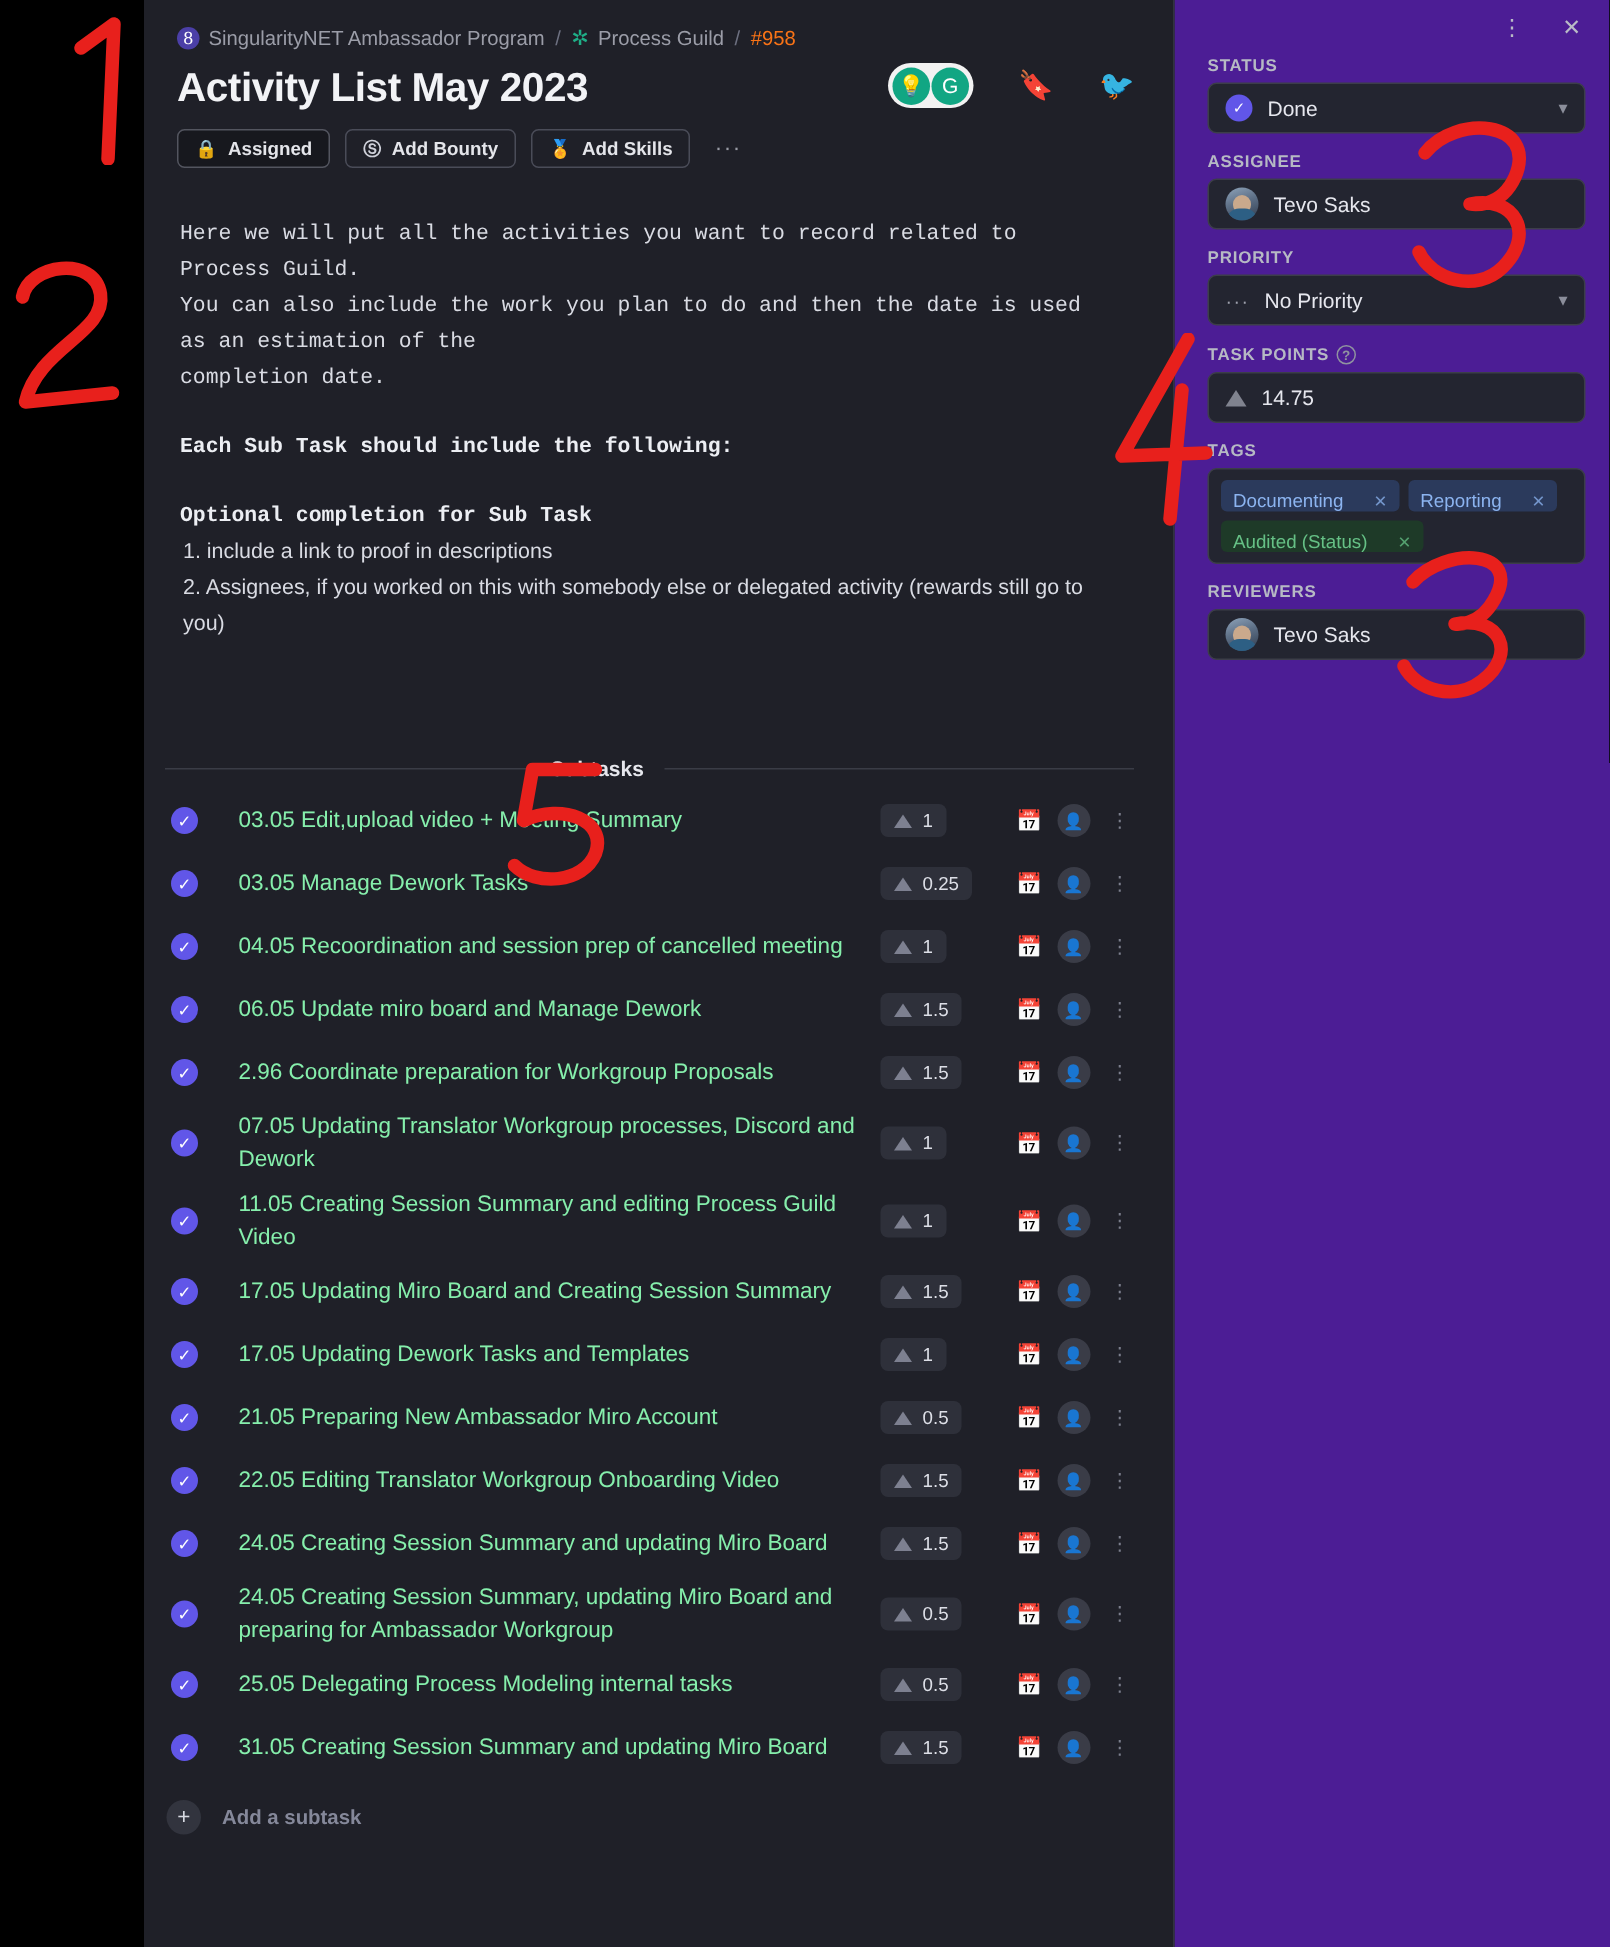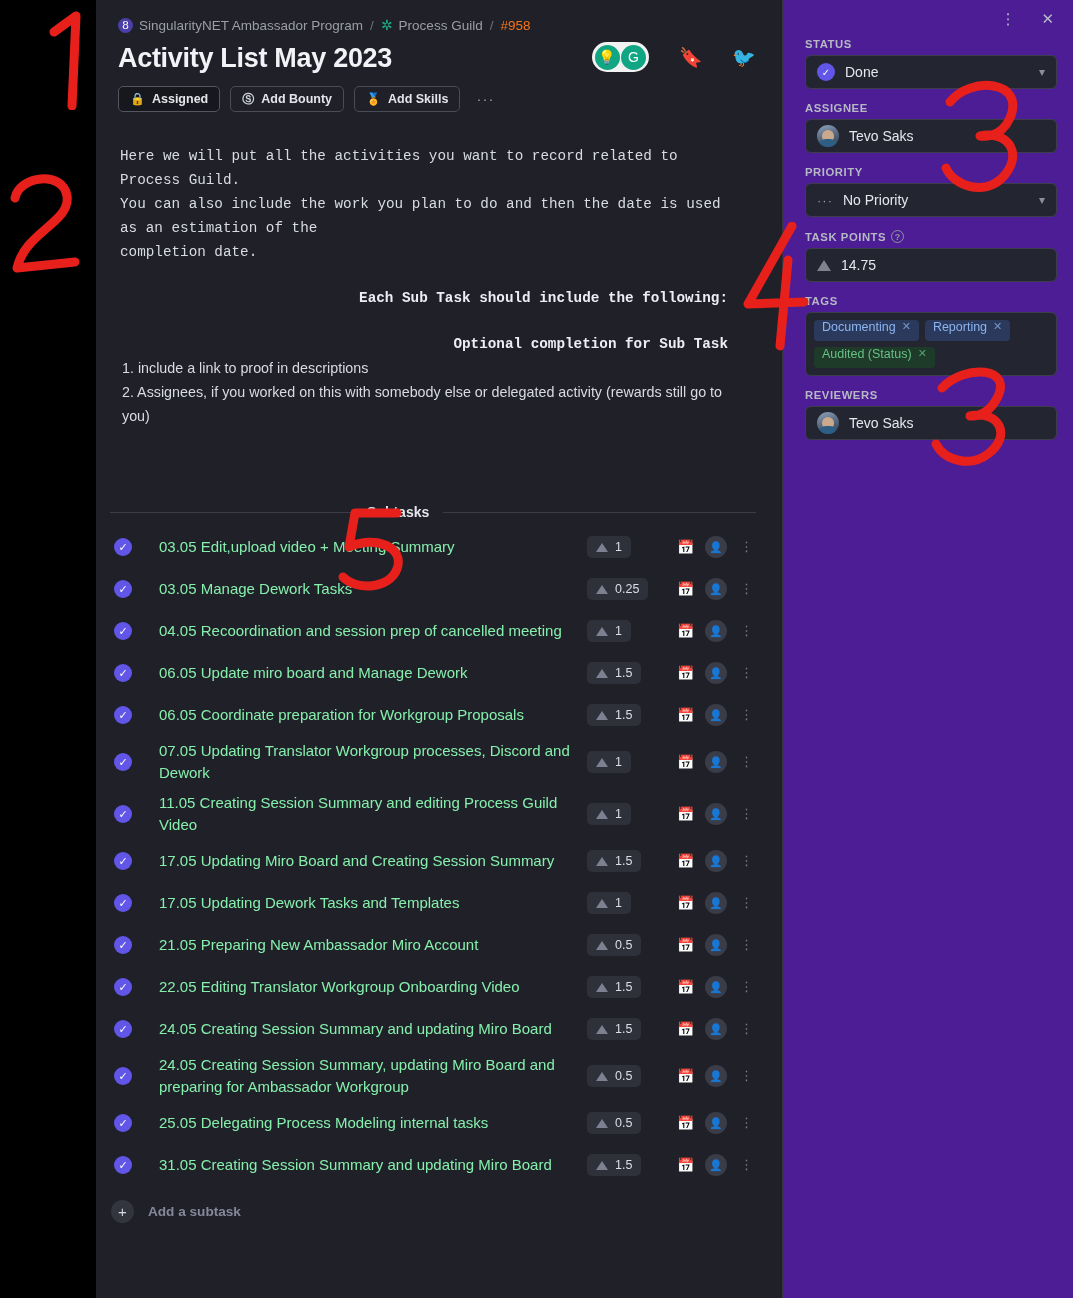--- a/index.html
+++ b/index.html
@@ -104,21 +104,21 @@
   }
 
   
   .desc {
     padding: 32px 0 0 12px; color:#d9dbe3;
     font-size: 14.3px; line-height: 24px;
     max-width: 620px;
   }
   .desc p { margin: 0; font-family: Liberation Mono, monospace; }
   .desc .gap { height: 22px; }
-  .desc .hd { font-weight: 700; color:#eceef3;text-align:right; }
+  .desc .hd { font-weight: 700; color:#eceef3; }
   .desc ol { list-style: none; padding-left: 2px; }
   .desc ol li { padding-left: 0; }
 
   
   .sub-head {
     display:flex; align-items:center; gap: 14px;
     margin: 76px 0 6px 0; padding: 0 4px 0 2px;
   }
   .sub-head .line { flex: 1; height: 1px; background:#3a3c46; }
   .sub-head .line.short { flex: 0 0 243px; }
@@ -228,21 +228,21 @@
   .tri-pts {
     width:0;height:0;border-left:7px solid transparent;
     border-right:7px solid transparent;border-bottom:11px solid #80838f;
   }
   .tags-box {
     border:1px solid #3c3e49; border-radius:6px; background:#232530;
     padding: 7px 8px; display:flex; flex-wrap:wrap; gap:6px;
     cursor: pointer; min-height: 54px; align-content:flex-start;
   }
   .tag {
-    display:flex; align-items:flex-start; gap:6px;
+    display:flex; align-items:flex-end; gap:20px;
     height: 21px; padding: 0 8px; border-radius:4px;
     font-size: 12.5px;
   }
   .tag.blue { background:#2b3a5c; color:#8cb4f0; }
   .tag.green { background:#1e3a28; color:#66c186; }
   .tag .x { font-size: 11px; opacity:.75; cursor:pointer; }
 
   
   .annot {
     position:absolute; color:#e8201c; font-weight:700;
@@ -373,21 +373,21 @@
               <span>1.5</span>
             </span>
             <span class="row-right">
               <span class="cal-icon">📅</span>
               <span class="assign-av">👤</span>
               <span class="row-kebab">⋮</span>
             </span>
           </div>
           <div class="sub-row">
             <span class="check">✓</span>
-            <span class="sub-title">06.05 Coordinate preparation for Workgroup Proposals</span>
+            <span class="sub-title">2.96 Coordinate preparation for Workgroup Proposals</span>
             <span class="sub-points">
               <span class="tri"></span>
               <span>1.5</span>
             </span>
             <span class="row-right">
               <span class="cal-icon">📅</span>
               <span class="assign-av">👤</span>
               <span class="row-kebab">⋮</span>
             </span>
           </div>

